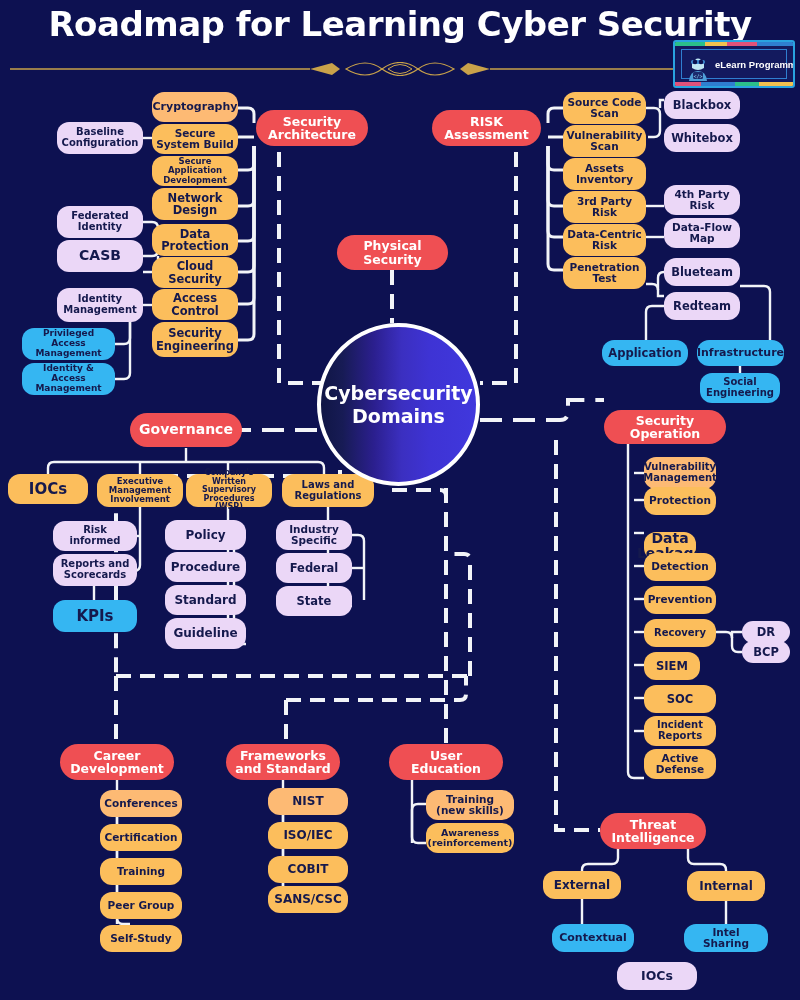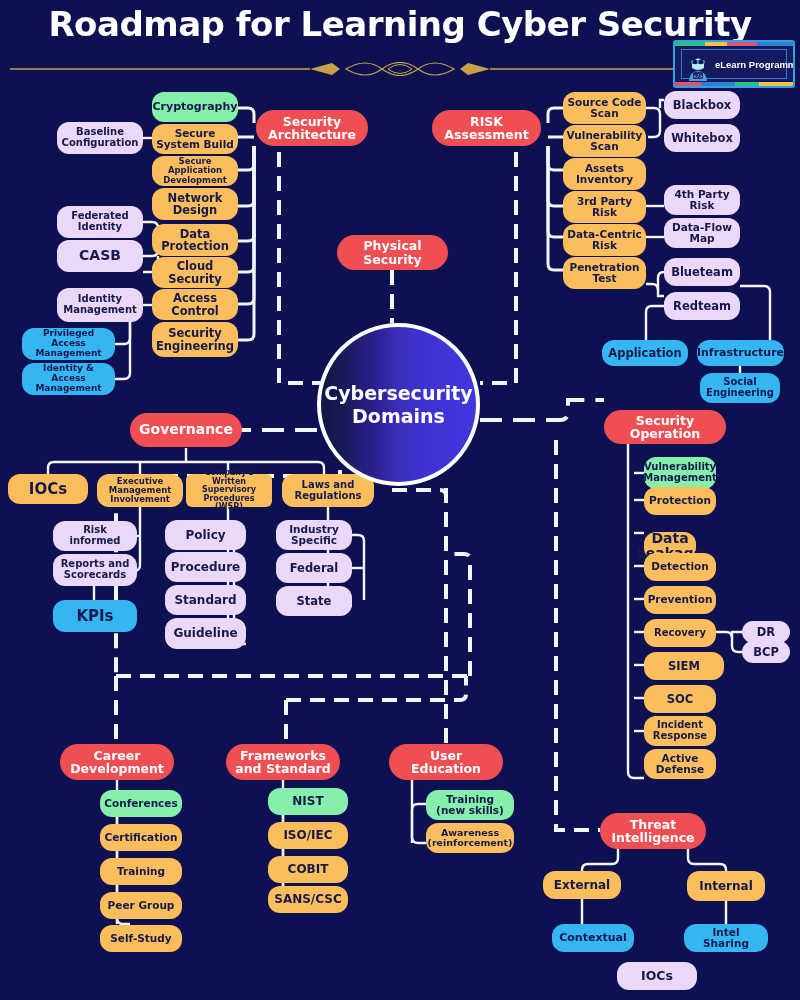--- a/index.html
+++ b/index.html
@@ -50,21 +50,21 @@
   .node{
     position:absolute;box-sizing:border-box;
     display:flex;align-items:center;justify-content:center;
     text-align:center;border-radius:12px;
     font-weight:bold;line-height:1.08;
     color:#15194d;padding:2px 4px;
     font-family:"DejaVu Sans", sans-serif;
   }
   .red{background:#ef4f53;color:#ffffff;border-radius:22px;}
   .orange{background:#fcbe5c;}
-  .orange-d{background:#86efac;}
+  .orange-d{background:#fdba74;}
   .lav{background:#ebd7f7;}
   .blue{background:#35b6f2;}
 
   
   #hub{
     position:absolute;left:317px;top:323px;width:163px;height:163px;
     border-radius:50%;
     background:linear-gradient(90deg,#101645 0%,#171b55 14%,#2b1f8e 34%,#3b2fc0 52%,#3e33d4 70%,#4038dd 100%);
     border:4px solid #ffffff;box-sizing:border-box;
     display:flex;align-items:center;justify-content:center;text-align:center;
@@ -262,21 +262,21 @@
   <div class="node lav" style="left:664px;top:258px;width:76px;height:28px;font-size:11.5px;">Blueteam</div>
   <div class="node lav" style="left:664px;top:292px;width:76px;height:28px;font-size:11.5px;">Redteam</div>
   <div class="node blue" style="left:602px;top:340px;width:86px;height:26px;font-size:11.5px;">Application</div>
   <div class="node blue" style="left:697px;top:340px;width:87px;height:26px;font-size:11px;">Infrastructure</div>
   <div class="node blue" style="left:700px;top:373px;width:80px;height:30px;font-size:10px;">Social Engineering</div>
 
   <div class="node red" style="left:130px;top:413px;width:112px;height:34px;font-size:14px;">Governance</div>
 
   <div class="node orange" style="left:8px;top:474px;width:80px;height:30px;font-size:15px;">IOCs</div>
   <div class="node orange" style="left:97px;top:474px;width:86px;height:33px;font-size:8.5px;">Executive Management Involvement</div>
-  <div class="node orange" style="left:186px;top:474px;width:86px;height:33px;font-size:8px;border-radius:6px;">Company's Written Supervisory Procedures (WSP)</div>
+  <div class="node orange" style="left:186px;top:474px;width:86px;height:33px;font-size:8px;">Company's Written Supervisory Procedures (WSP)</div>
   <div class="node orange" style="left:282px;top:474px;width:92px;height:33px;font-size:10px;">Laws and Regulations</div>
 
   <div class="node lav" style="left:53px;top:521px;width:84px;height:30px;font-size:10px;">Risk informed</div>
   <div class="node lav" style="left:53px;top:554px;width:84px;height:32px;font-size:10px;">Reports and Scorecards</div>
   <div class="node blue" style="left:53px;top:600px;width:84px;height:32px;font-size:15px;">KPIs</div>
 
   <div class="node lav" style="left:165px;top:520px;width:81px;height:30px;font-size:12px;">Policy</div>
   <div class="node lav" style="left:165px;top:552px;width:81px;height:30px;font-size:12px;">Procedure</div>
   <div class="node lav" style="left:165px;top:585px;width:81px;height:30px;font-size:12px;">Standard</div>
   <div class="node lav" style="left:165px;top:618px;width:81px;height:31px;font-size:12px;">Guideline</div>
@@ -286,23 +286,23 @@
   <div class="node lav" style="left:276px;top:586px;width:76px;height:30px;font-size:11.5px;">State</div>
 
   <div class="node red" style="left:604px;top:410px;width:122px;height:34px;font-size:12.5px;">Security Operation</div>
 
   <div class="node orange-d" style="left:644px;top:457px;width:72px;height:32px;font-size:10px;">Vulnerability Management</div>
   <div class="node orange" style="left:644px;top:487px;width:72px;height:28px;font-size:10.5px;">Protection</div>
   <div class="node orange" style="left:644px;top:520px;width:52px;height:28px;font-size:14px;margin-top:12px;">Data Leakage</div>
   <div class="node orange" style="left:644px;top:553px;width:72px;height:28px;font-size:10.5px;">Detection</div>
   <div class="node orange" style="left:644px;top:586px;width:72px;height:28px;font-size:10.5px;">Prevention</div>
   <div class="node orange" style="left:644px;top:619px;width:72px;height:28px;font-size:10px;">Recovery</div>
-  <div class="node orange" style="left:644px;top:652px;width:80px;height:28px;font-size:11.5px;">SIEM</div>
+  <div class="node orange" style="left:644px;top:652px;width:56px;height:28px;font-size:11.5px;">SIEM</div>
   <div class="node orange" style="left:644px;top:685px;width:72px;height:28px;font-size:11.5px;">SOC</div>
-  <div class="node orange" style="left:644px;top:716px;width:72px;height:30px;font-size:10px;">Incident Response</div>
+  <div class="node orange" style="left:644px;top:716px;width:72px;height:30px;font-size:10px;">Incident Reports</div>
   <div class="node orange" style="left:644px;top:749px;width:72px;height:30px;font-size:10.5px;">Active Defense</div>
 
   <div class="node lav" style="left:742px;top:621px;width:48px;height:22px;font-size:11.5px;border-radius:11px;">DR</div>
   <div class="node lav" style="left:742px;top:641px;width:48px;height:22px;font-size:11.5px;border-radius:11px;">BCP</div>
 
   <div class="node red" style="left:60px;top:744px;width:114px;height:36px;font-size:12.5px;">Career Development</div>
   <div class="node orange-d" style="left:100px;top:790px;width:82px;height:27px;font-size:10.5px;">Conferences</div>
   <div class="node orange" style="left:100px;top:824px;width:82px;height:27px;font-size:10.5px;">Certification</div>
   <div class="node orange" style="left:100px;top:858px;width:82px;height:27px;font-size:10.5px;">Training</div>
   <div class="node orange" style="left:100px;top:892px;width:82px;height:27px;font-size:10.5px;">Peer Group</div>

